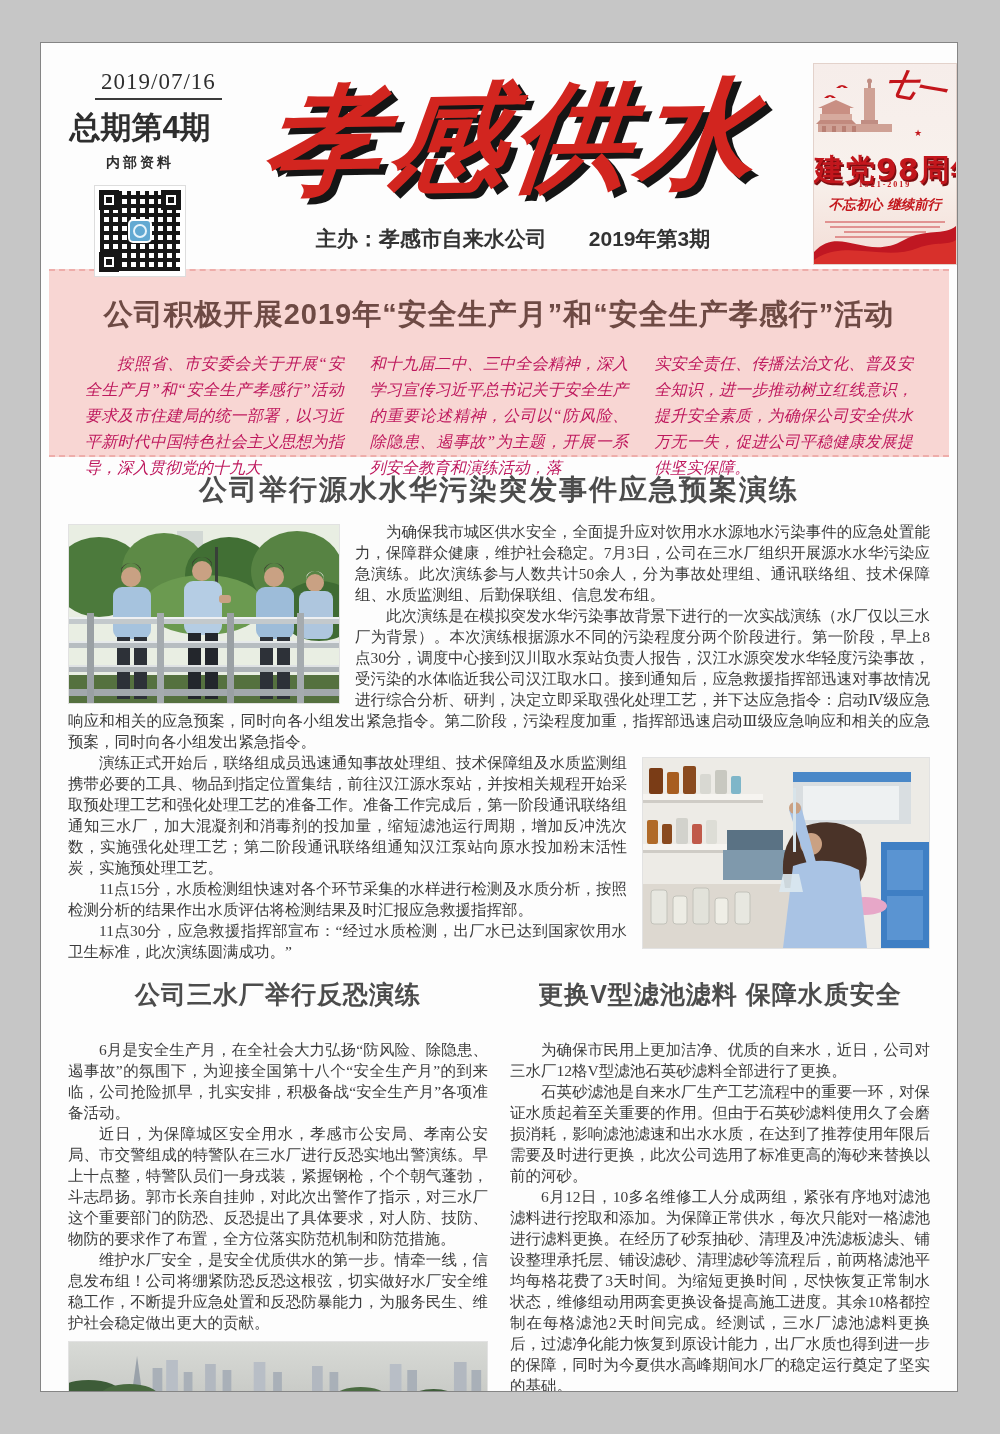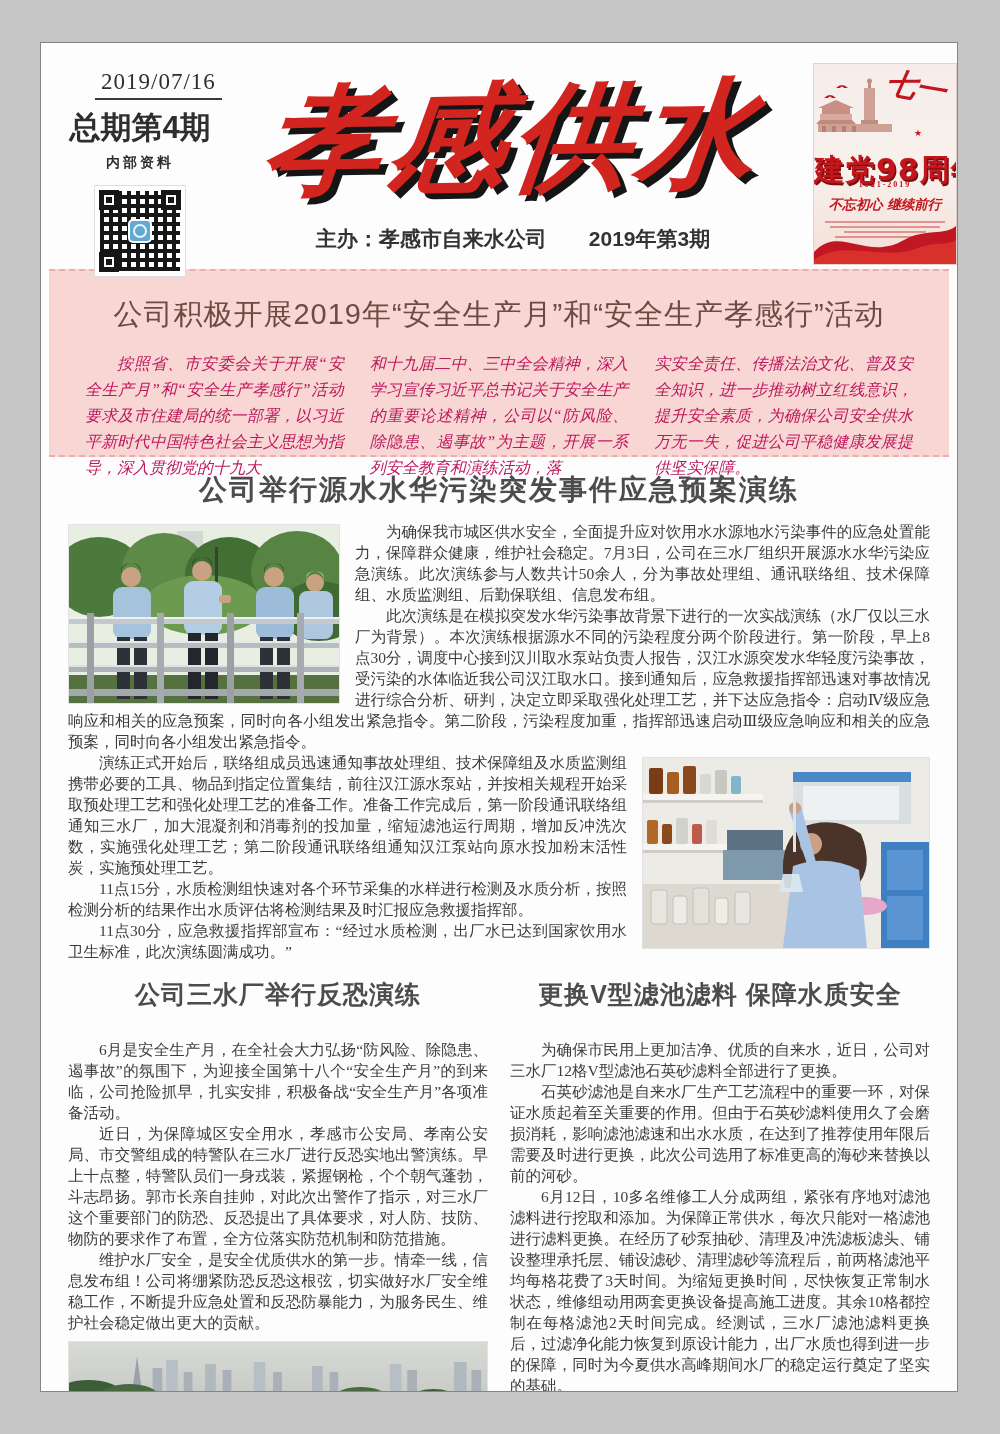--- a/index.html
+++ b/index.html
@@ -59,21 +59,21 @@
   .poster .slogan { position:absolute; left:0; top:132px; width:100%; text-align:center;
       font-size:13.5px; font-weight:bold; font-style:italic; color:#c3161c; white-space:nowrap;
       font-family:"DejaVu Sans",sans-serif; }
   .poster .fineprint { position:absolute; left:0; top:154px; width:100%; }
   .poster .fineprint i { display:block; height:2px; margin:3px auto 0; background:rgba(195,22,28,.4); }
   .poster .ribbon { position:absolute; left:0; bottom:0; }
 
   
   .banner { margin:0 8px; height:188px; background:#f8d6d3;
       border-top:2px dashed #eeadaa; border-bottom:2px dashed #eeadaa; }
-  .banner-title { text-align:center; padding-top:24px; font-size:29px; font-weight:normal;
+  .banner-title { text-align:center; padding-top:24px; font-size:29px; font-weight:bold;
       color:#6e4a44; letter-spacing:1px; font-family:"Liberation Sans","DejaVu Sans",sans-serif; }
   .banner-cols { display:flex; gap:26px; padding:16px 36px 0; }
   .banner-cols p { flex:1; font-size:16px; line-height:26px; color:#be185d;
       font-style:italic; text-align:justify; }
   .banner-cols p.first { text-indent:2em; }
 
   
   .art-title { text-align:center; font-weight:bold; color:#4c4c4c;
       font-family:"Liberation Sans","DejaVu Sans",sans-serif; letter-spacing:2px; }
   .body-text p { font-size:15.5px; line-height:21px; color:#3c3c3c;

